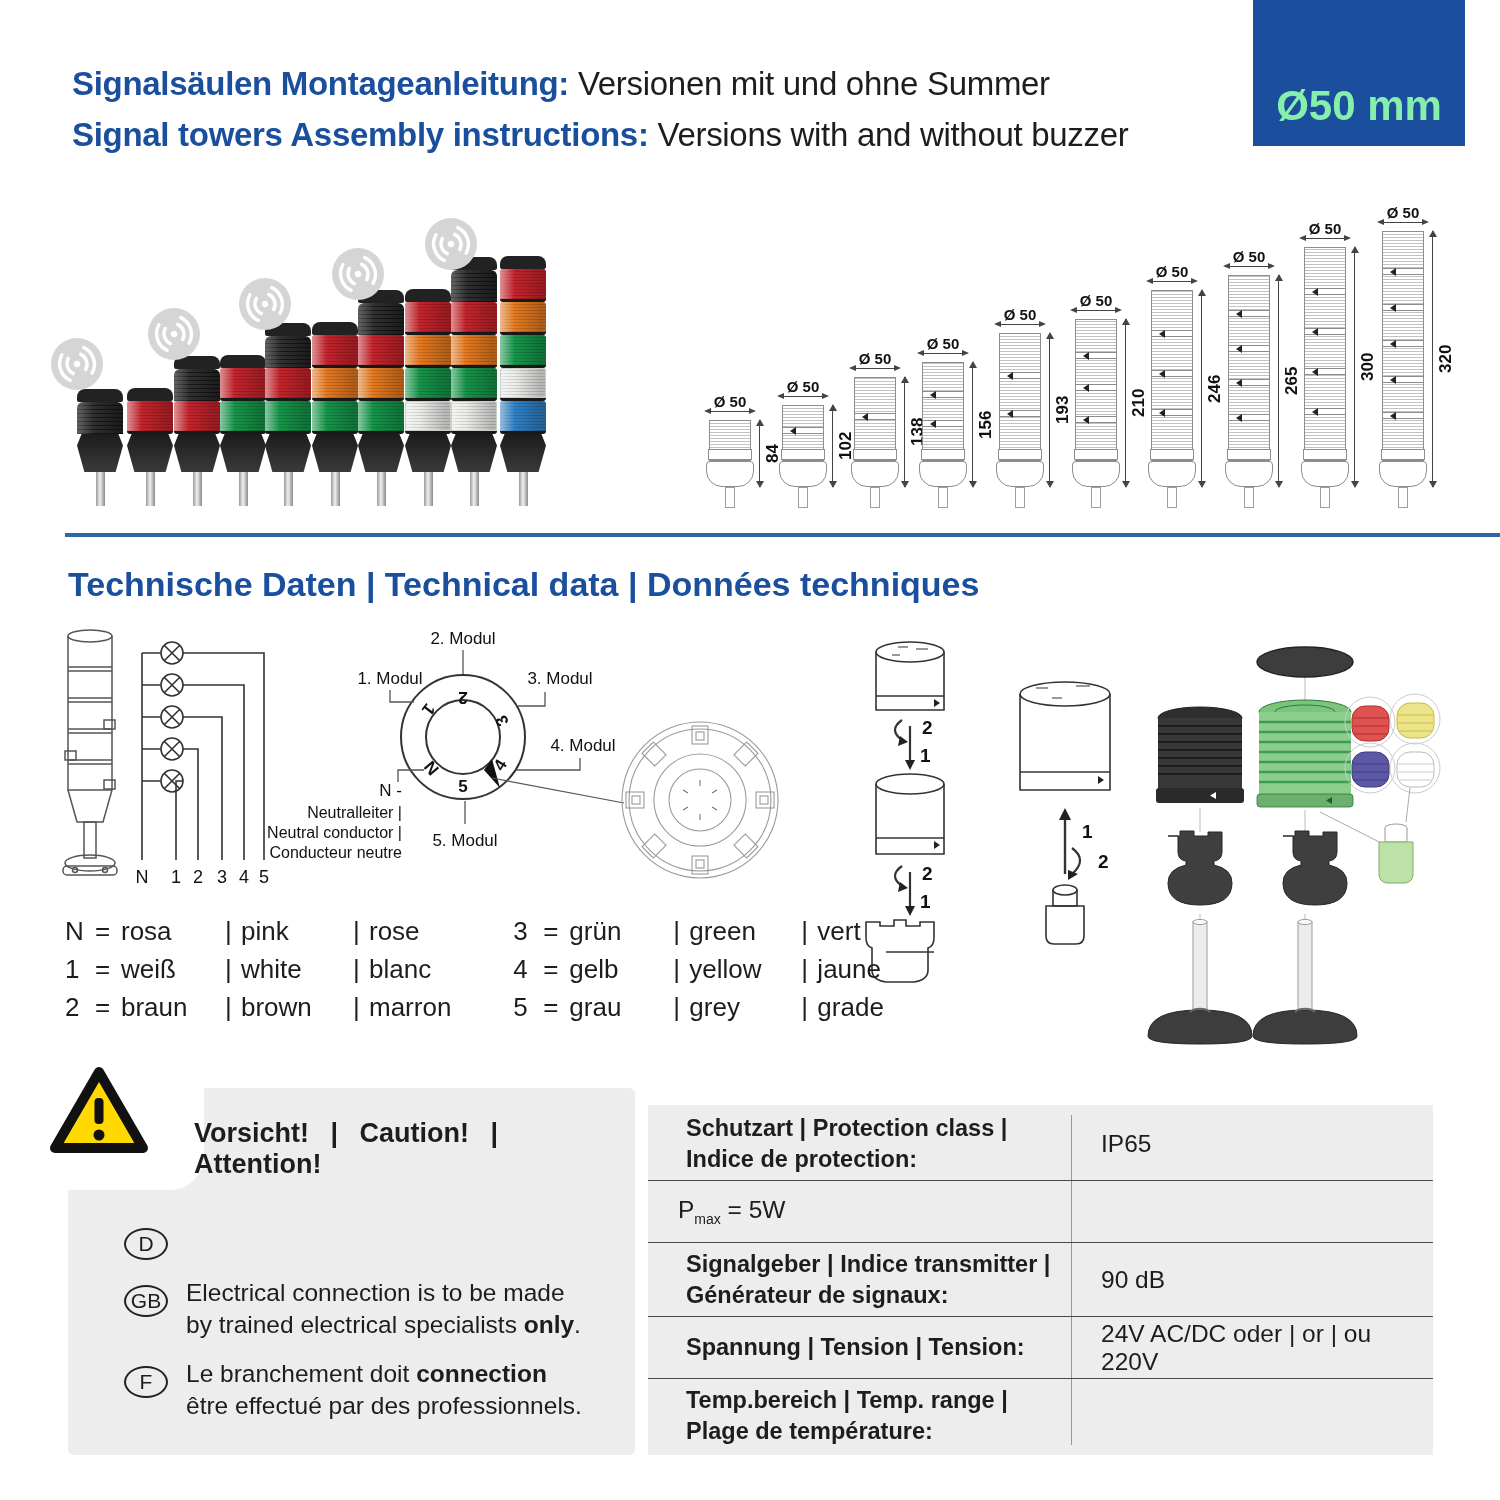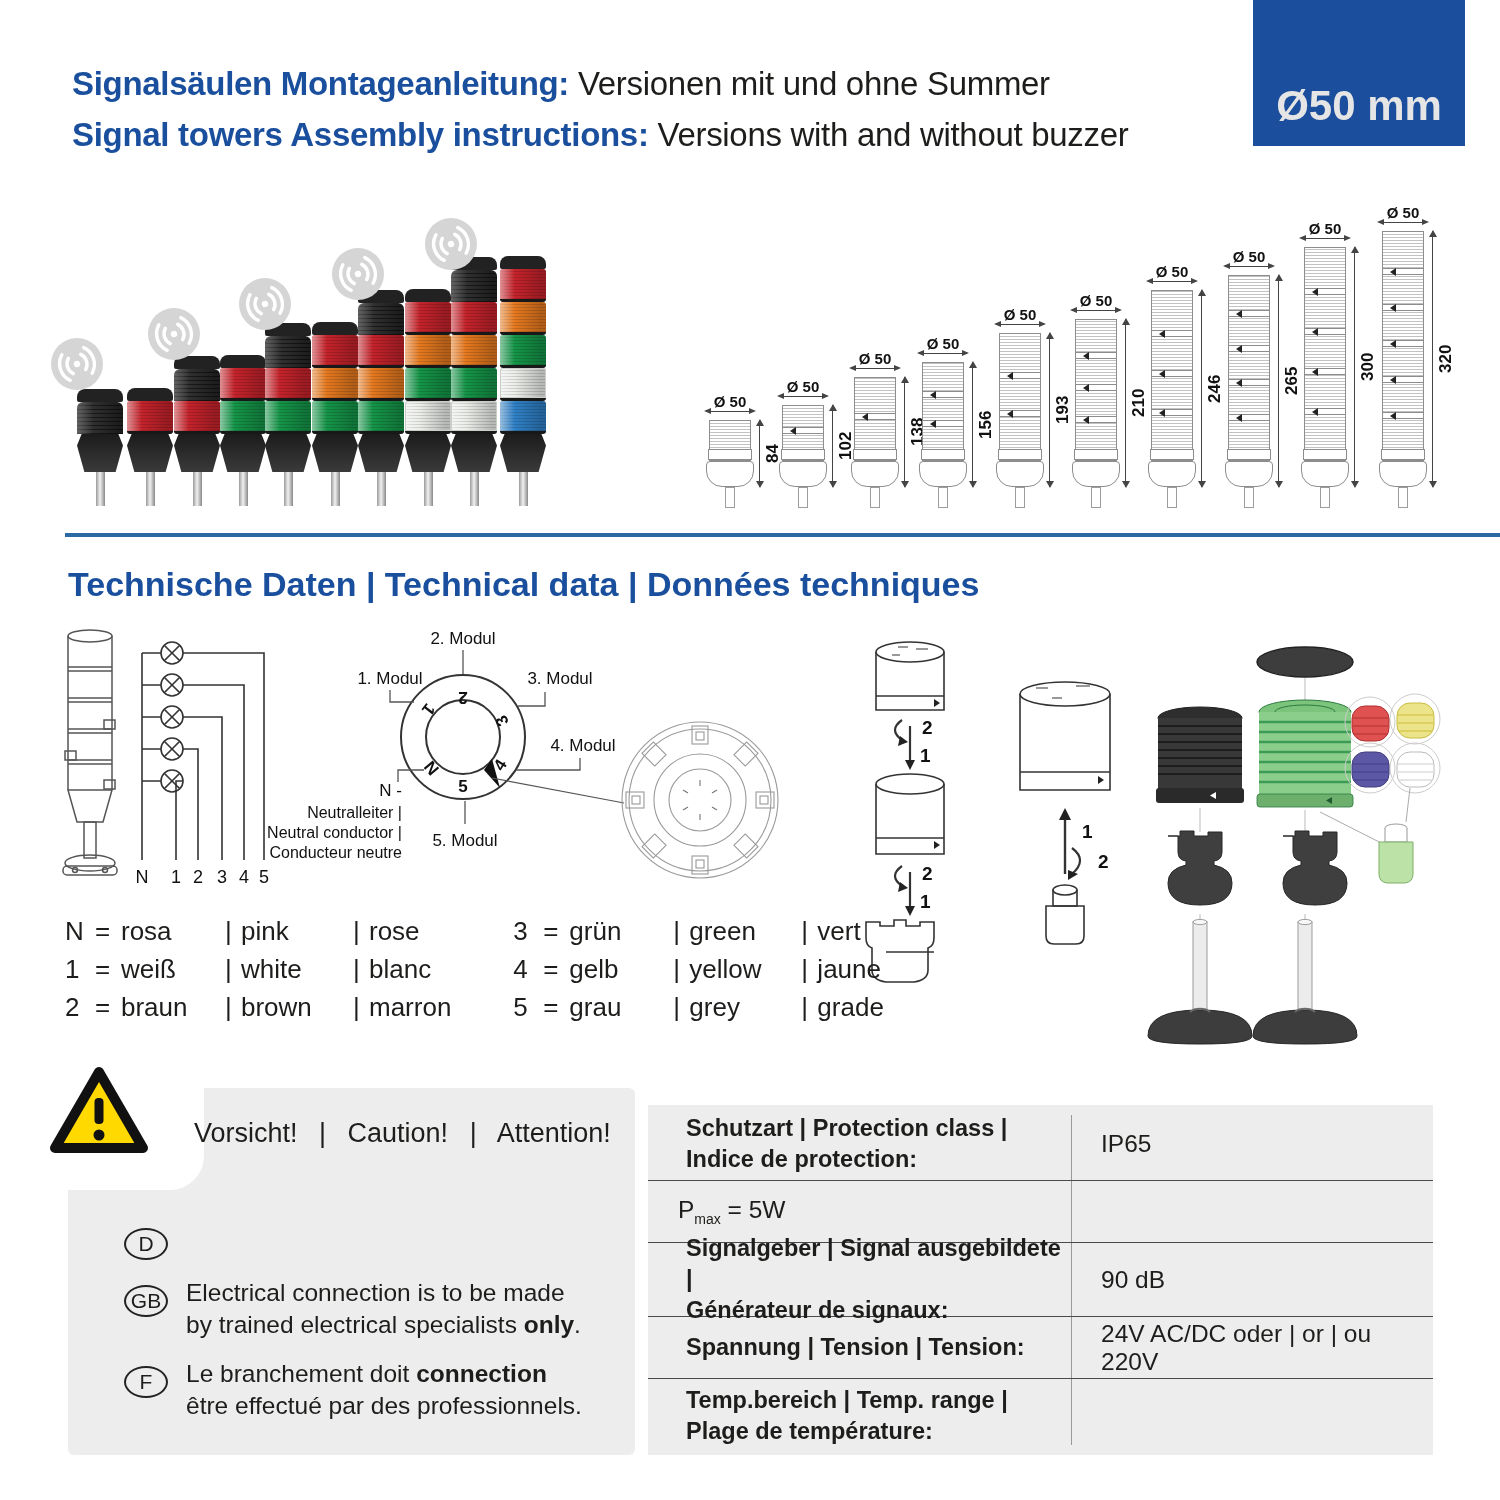--- a/index.html
+++ b/index.html
@@ -5,21 +5,21 @@
   html,body{margin:0;padding:0;background:#fff;}
   #page{position:relative;width:1500px;height:1500px;background:#fff;overflow:hidden;
         font-family:"Liberation Sans",sans-serif;color:#1d1d1b;}
 
   
   #header{position:absolute;left:72px;top:58px;width:1140px;}
   .hline{font-size:33px;line-height:51px;letter-spacing:-0.3px;white-space:nowrap;}
   .hblue{color:#1a4f9e;font-weight:bold;}
   #badge{position:absolute;left:1253px;top:0;width:212px;height:146px;background:#1b4e9d;
          display:flex;align-items:flex-end;justify-content:center;padding-bottom:16px;box-sizing:border-box;}
-  #badge span{color:#e5e5e5;font-weight:bold;font-size:42px;}
+  #badge span{color:#86efac;font-weight:bold;font-size:42px;}
 
   
   #photo-towers{position:absolute;left:75px;top:230px;width:570px;height:290px;}
   .ptower{position:absolute;width:46px;display:flex;flex-direction:column;}
   .pcap{height:13px;background:#222;border-radius:8px 8px 2px 2px;}
   .pbuzzer{height:32px;background:#303030;border-radius:6px 6px 0 0;
     background-image:linear-gradient(90deg,rgba(255,255,255,.25),rgba(255,255,255,0) 35%,rgba(0,0,0,.4) 90%),
       repeating-linear-gradient(0deg,rgba(0,0,0,.5) 0 1px,transparent 1px 4px);}
   .pmod{height:30px;border-bottom:3px solid #181818;border-radius:3px;
     background-image:linear-gradient(90deg,rgba(255,255,255,.5),rgba(255,255,255,0) 32%,rgba(0,0,0,.22) 88%),
@@ -59,21 +59,21 @@
 
   
   #legend{position:absolute;left:65px;top:916px;display:flex;gap:62px;font-size:26px;}
   .legcol{display:grid;grid-template-columns:30px 26px 104px 16px 112px 16px auto;row-gap:7px;align-items:baseline;}
   .legcol span{white-space:nowrap;}
 
   
   #warnbox{position:absolute;left:68px;top:1088px;width:567px;height:367px;background:#ededed;border-radius:6px;}
   #warn-notch{position:absolute;left:-6px;top:-14px;width:142px;height:116px;background:#fff;border-radius:0 0 34px 0;}
   #warn-triangle{position:absolute;left:-22px;top:-26px;}
-  #warn-title{position:absolute;left:126px;top:30px;font-size:27px;font-weight:normal;word-spacing:14px;}
+  #warn-title{position:absolute;left:126px;top:30px;font-size:27px;font-weight:bold;word-spacing:14px;}
   #warn-notes{position:absolute;left:56px;top:132px;display:flex;flex-direction:column;gap:17px;}
   .wnote{display:flex;align-items:flex-start;}
   .wbadge{flex:0 0 auto;min-width:44px;height:32px;border:2px solid #222;border-radius:50%;
     display:flex;align-items:center;justify-content:center;font-size:21px;margin:8px 18px 0 0;padding:0 4px;box-sizing:border-box;}
   .wtext{font-size:24.5px;line-height:32px;width:405px;}
 
   
   #spec-table{position:absolute;left:648px;top:1105px;width:785px;height:350px;background:#ededed;}
   #spec-vline{position:absolute;left:423px;top:10px;bottom:10px;width:1px;background:#999;}
   .srow{position:absolute;left:0;right:0;display:flex;align-items:center;border-bottom:1.6px solid #4a4a4a;box-sizing:border-box;}
@@ -754,21 +754,21 @@
           <div>Schutzart | Protection class |</div>
           <div>Indice de protection:</div>
         </div>
         <div class="svalue">IP65</div>
       </div>
       <div class="srow" style="top: 76px; height: 62px;">
         <div class="svalue"><span>P</span><sub>max</sub><span> = 5W</span></div>
       </div>
       <div class="srow" style="top: 138px; height: 74px;">
         <div class="slabel">
-          <div>Signalgeber | Signal ausgebildete |</div>
+          <div>Signalgeber | Indice transmitter |</div>
           <div>Générateur de signaux:</div>
         </div>
         <div class="svalue">90 dB</div>
       </div>
       <div class="srow" style="top: 212px; height: 62px;">
         <div class="slabel">
           <div>Spannung | Tension | Tension:</div>
         </div>
         <div class="svalue">24V AC/DC oder | or | ou 220V</div>
       </div>

